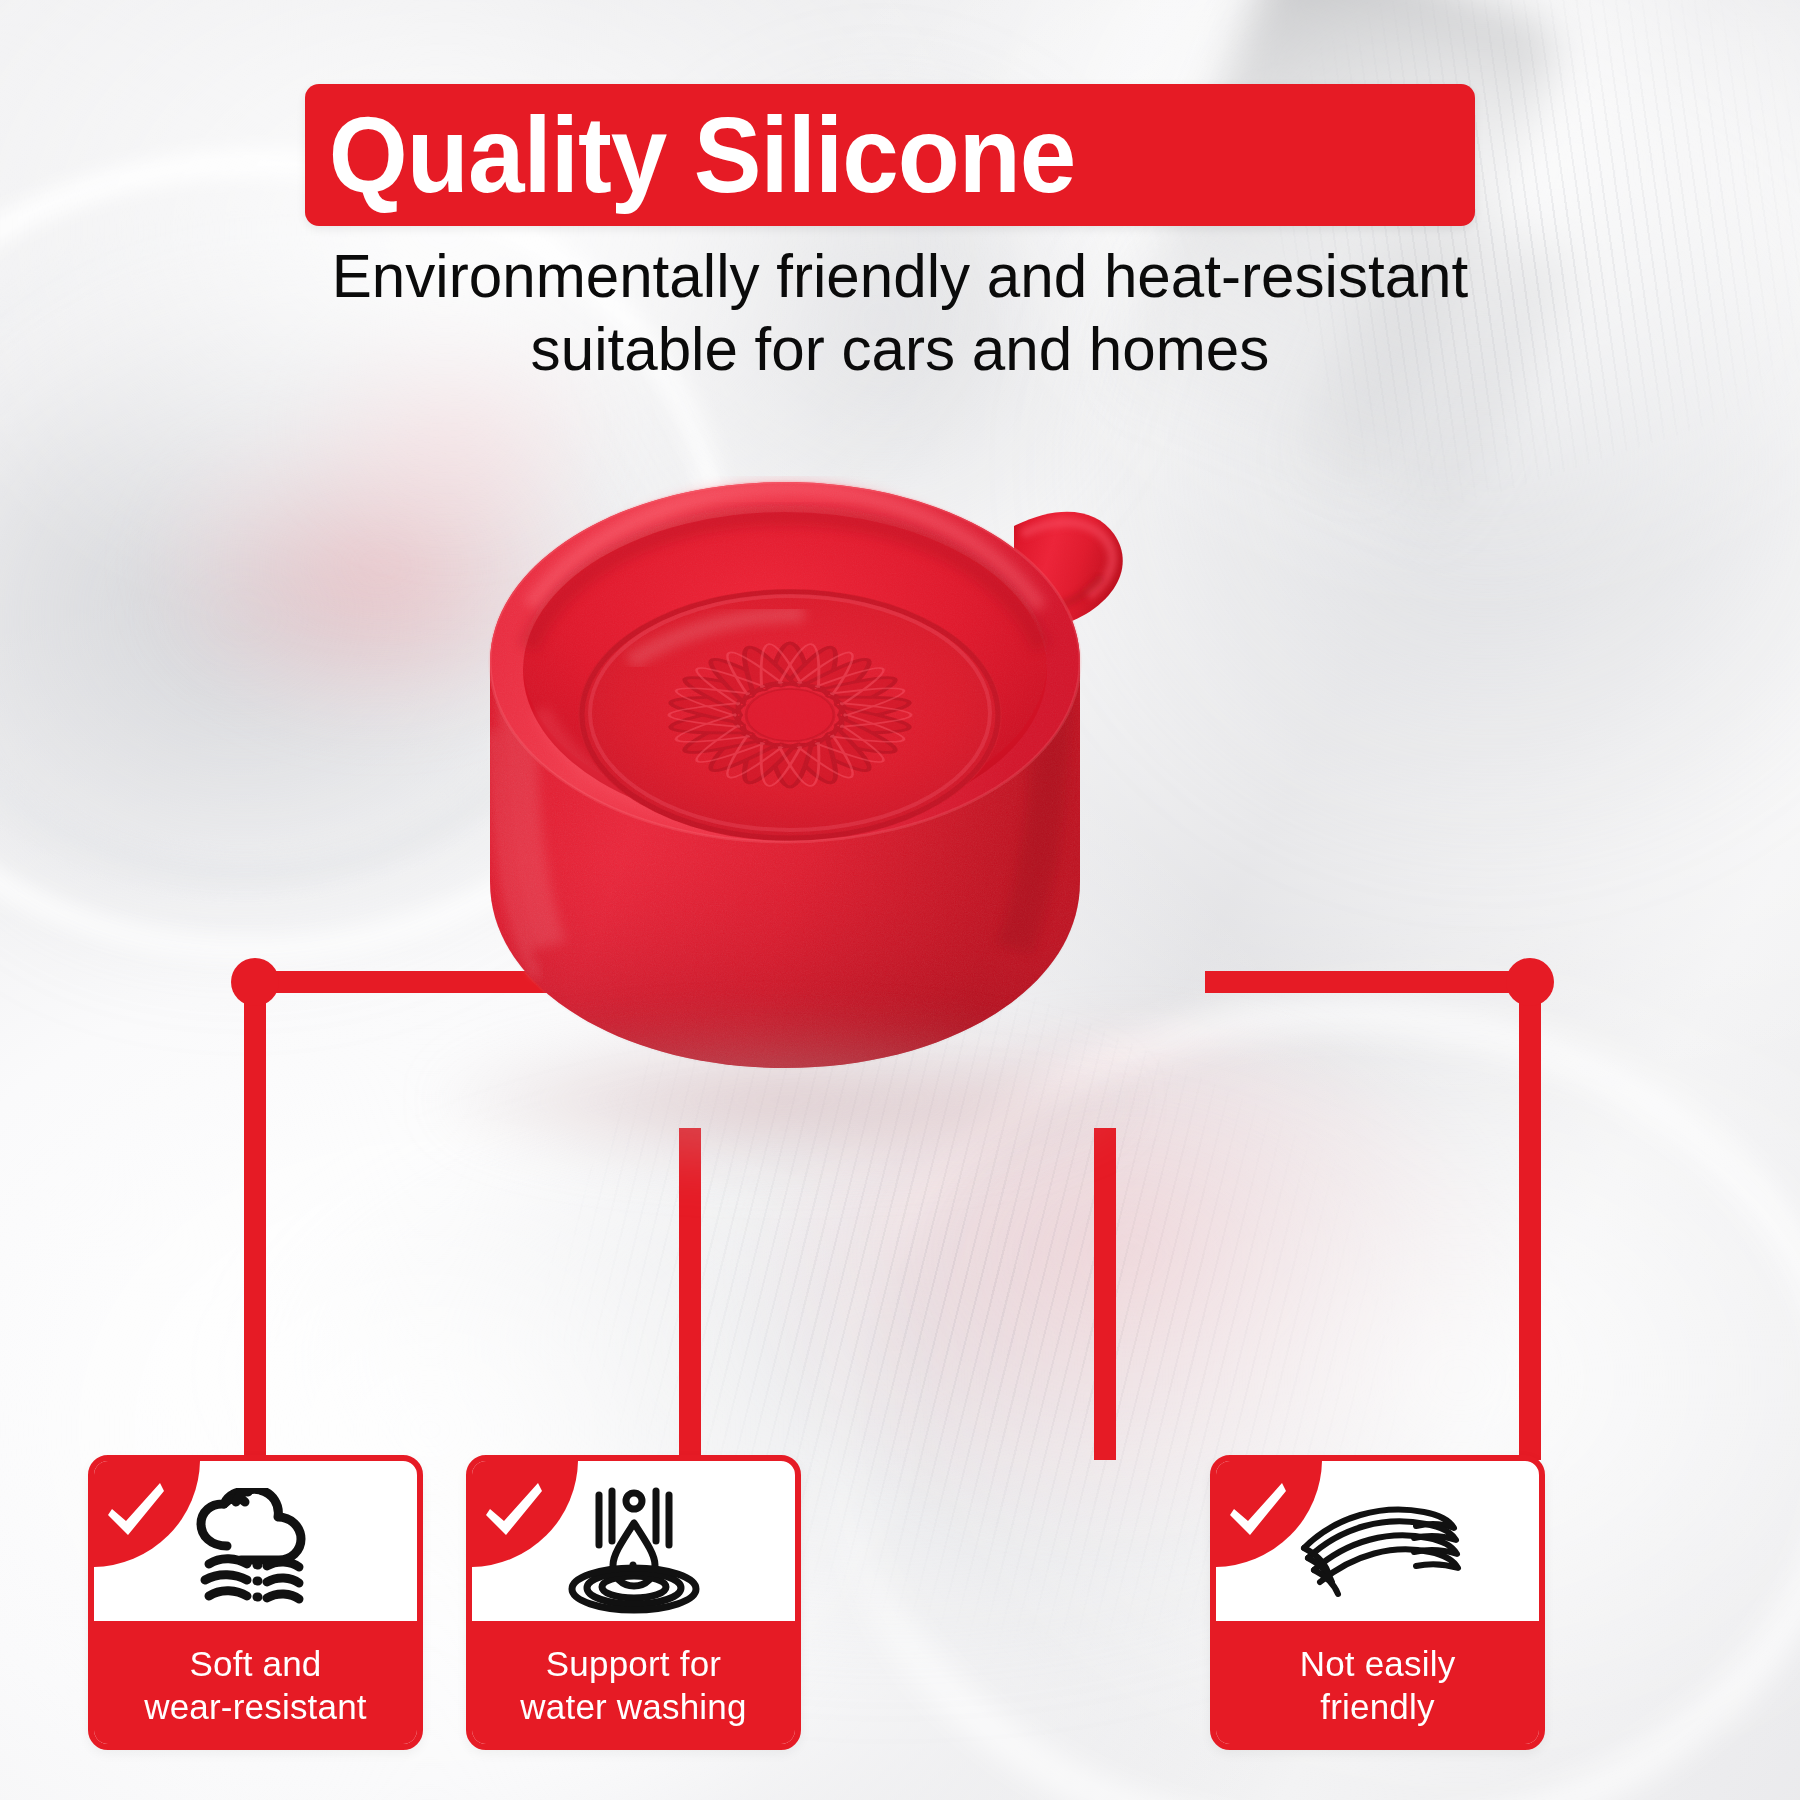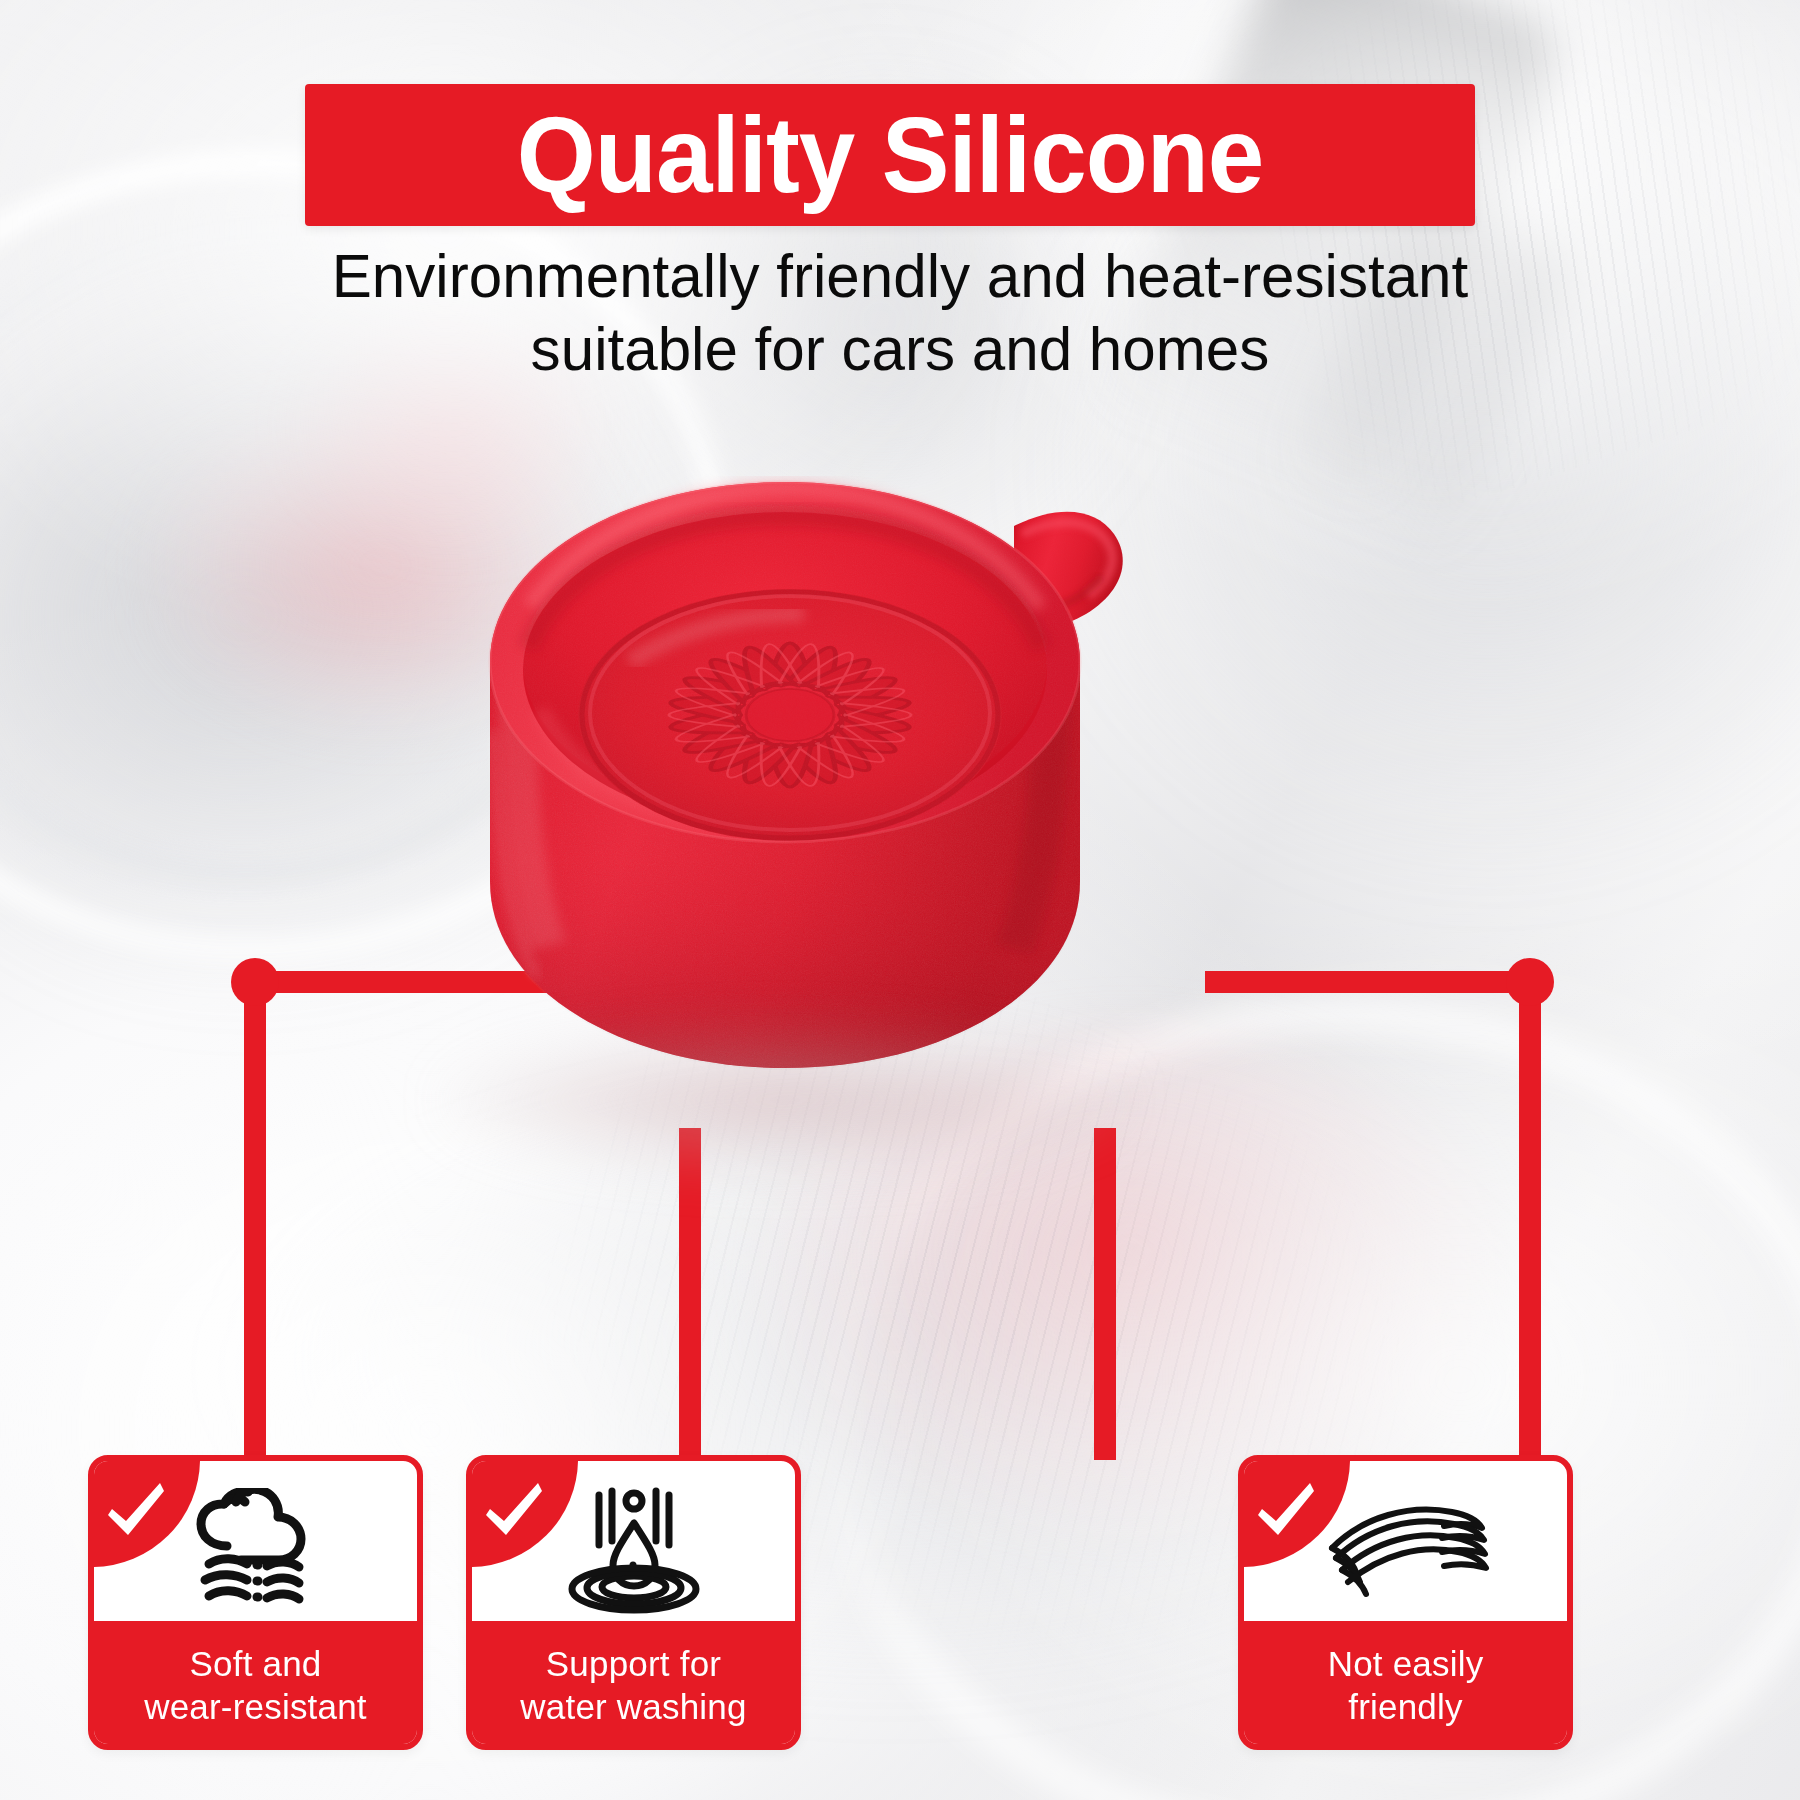--- a/index.html
+++ b/index.html
@@ -69,23 +69,23 @@
   .echoA{left:150px;top:400px;width:460px;height:330px;
          background:radial-gradient(ellipse at 50% 50%, rgba(240,150,158,.45) 0%, rgba(245,200,205,.18) 55%, rgba(255,255,255,0) 78%);}
   .echoB{left:760px;top:1030px;width:740px;height:500px;
          background:radial-gradient(ellipse at 50% 45%, rgba(243,168,176,.42) 0%, rgba(248,212,216,.20) 56%, rgba(255,255,255,0) 80%);}
   .echoC{left:290px;top:300px;width:330px;height:250px;
          background:radial-gradient(ellipse at 50% 50%, rgba(244,176,183,.40) 0%, rgba(255,255,255,0) 72%);}
 
   
   .banner{
     position:absolute;left:305px;top:84px;width:1170px;height:142px;
-    background:#e61b25;border-radius:4px;
+    background:#e61b25;border-radius:14px;
     box-shadow:0 3px 10px rgba(0,0,0,.08);
-    display:flex;align-items:center;justify-content:center;
+    display:flex;align-items:center;
   }
   .banner-title{
     font-family:"Liberation Sans Narrow","Liberation Sans",sans-serif;
     font-weight:700;font-size:108px;line-height:1;color:#ffffff;
     letter-spacing:-1px;transform:scaleX(.94);white-space:nowrap;
   }
   .subtitle{
     position:absolute;left:300px;top:240px;width:1200px;
     text-align:center;color:#0b0b0b;
     font-family:"Liberation Sans Narrow","Liberation Sans",sans-serif;
@@ -481,21 +481,21 @@
           <path d="M8 34 L22 46 L56 8 L60 16 L24 60 L4 40 Z" fill="#ffffff"></path>
         </svg>
       </div>
       <div class="card-label">
         <span>Support for</span>
         <span>water washing</span>
       </div>
     </div>
 
 
-    <div class="card" style="left:1210px;margin-left:28px;">
+    <div class="card" style="left:1210px;">
       <div class="card-icon">
         <svg width="168" height="116" viewBox="0 0 168 116" fill="none" stroke="#111" stroke-width="6" stroke-linecap="round" stroke-linejoin="round">
           <path d="M10 54 C42 22 88 10 130 18 C146 21 156 27 160 34 C150 30 136 29 122 32"></path>
           <path d="M14 64 C48 32 92 22 132 30 C148 33 158 39 162 46 C150 42 134 41 120 44"></path>
           <path d="M20 76 C54 46 96 36 134 44 C150 47 159 53 163 60 C150 56 134 55 120 58"></path>
           <path d="M26 88 C60 60 100 50 136 58 C151 61 160 67 164 74 C151 70 136 69 122 72"></path>
           <path d="M10 54 C22 60 30 68 34 78"></path>
           <path d="M14 64 C26 70 34 78 38 88"></path>
           <path d="M20 76 C32 82 40 90 44 100"></path>
         </svg>

